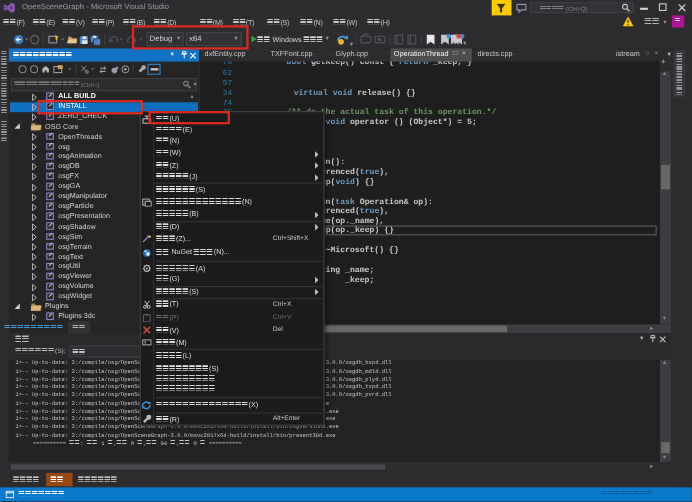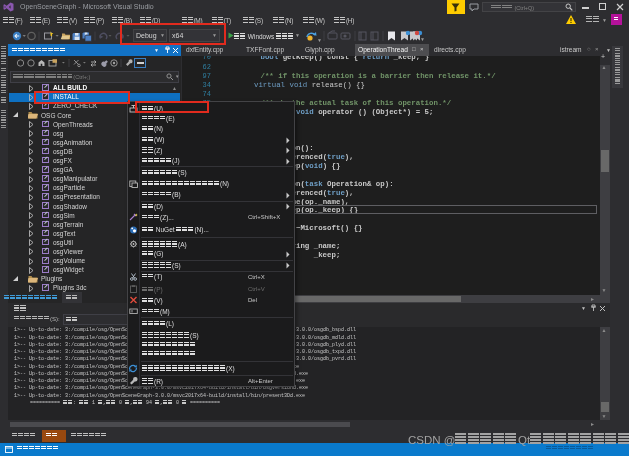--- a/index.html
+++ b/index.html
@@ -155,23 +155,22 @@
 <div class="a t" style="left:412px;top:46px;font-size:6px;color:#cdcdcd">□</div>
 <div class="a t" style="left:420px;top:46px;font-size:6px;color:#cdcdcd">×</div>
 <div class="a t" style="left:587px;top:46px;font-size:6px;color:#9a9a9a">○</div>
 <div class="a t" style="left:595px;top:46px;font-size:6px;color:#9a9a9a">×</div>
 <div class="a t" style="left:606px;top:47px;font-size:5px;color:#c0c0c0">▼</div>
 <div class="a" id="codeclip" style="left:182px;top:56px;width:428px;height:239px;overflow:hidden">
 <div class="a t" style="left:14px;top:-2.8px;width:15px;text-align:right;font-family:'Liberation Mono',monospace;font-size:7px;color:#2f7d9e">70</div>
 <div class="a t" style="left:78.5px;top:-2.9px;font-family:'Liberation Mono',monospace;font-size:7.4px;font-weight:bold;letter-spacing:0px"><span style="color:#6f9fc6">bool</span><span style="color:#c9c9c9"> getKeep() const { </span><span style="color:#6f9fc6">return</span><span style="color:#c9c9c9"> _keep; }</span></div>
 <div class="a t" style="left:14px;top:7.4px;width:15px;text-align:right;font-family:'Liberation Mono',monospace;font-size:7px;color:#2f7d9e">62</div>
 <div class="a t" style="left:14px;top:16.3px;width:15px;text-align:right;font-family:'Liberation Mono',monospace;font-size:7px;color:#2f7d9e">97</div>
-<div class="a t" style="left:78.5px;top:16.2px;font-family:'Liberation Mono',monospace;font-size:7.4px;font-weight:bold;letter-spacing:0px"><span style="color:#719468">/** if this operation is a barrier then release it.*/</span></div>
 <div class="a t" style="left:14px;top:25.2px;width:15px;text-align:right;font-family:'Liberation Mono',monospace;font-size:7px;color:#2f7d9e">34</div>
-<div class="a t" style="left:72px;top:25.1px;font-family:'Liberation Mono',monospace;font-size:7.4px;font-weight:normal;letter-spacing:0px"><span style="color:#6f9fc6">virtual</span><span style="color:#c9c9c9"> </span><span style="color:#6f9fc6">void</span><span style="color:#c9c9c9"> release() {}</span></div>
+<div class="a t" style="left:85px;top:25.1px;font-family:'Liberation Mono',monospace;font-size:7.4px;font-weight:bold;letter-spacing:0px"><span style="color:#6f9fc6">virtual</span><span style="color:#c9c9c9"> </span><span style="color:#6f9fc6">void</span><span style="color:#c9c9c9"> release() {}</span></div>
 <div class="a t" style="left:14px;top:34.2px;width:15px;text-align:right;font-family:'Liberation Mono',monospace;font-size:7px;color:#2f7d9e">74</div>
 <div class="a t" style="left:14px;top:43.1px;width:15px;text-align:right;font-family:'Liberation Mono',monospace;font-size:7px;color:#2f7d9e">75</div>
 <div class="a t" style="left:78.5px;top:43.0px;font-family:'Liberation Mono',monospace;font-size:7.4px;font-weight:bold;letter-spacing:0px"><span style="color:#719468">/** do the actual task of this operation.*/</span></div>
 <div class="a t" style="left:14px;top:52.1px;width:15px;text-align:right;font-family:'Liberation Mono',monospace;font-size:7px;color:#2f7d9e">76</div>
 <div class="a t" style="left:78.5px;top:52.0px;font-family:'Liberation Mono',monospace;font-size:7.4px;font-weight:bold;letter-spacing:0px"><span style="color:#6f9fc6">virtual</span><span style="color:#c9c9c9"> </span><span style="color:#6f9fc6">void</span><span style="color:#c9c9c9"> operator () (Object*) = 5;</span></div>
 <div class="a t" style="left:14px;top:61.0px;width:15px;text-align:right;font-family:'Liberation Mono',monospace;font-size:7px;color:#2f7d9e">77</div>
 <div class="a t" style="left:14px;top:70.0px;width:15px;text-align:right;font-family:'Liberation Mono',monospace;font-size:7px;color:#2f7d9e">78</div>
 <div class="a t" style="left:43.0px;top:69.9px;font-family:'Liberation Mono',monospace;font-size:7.4px;font-weight:bold;letter-spacing:0px"><span style="color:#6f9fc6">protected</span><span style="color:#c9c9c9">:</span></div>
 <div class="a t" style="left:14px;top:79.0px;width:15px;text-align:right;font-family:'Liberation Mono',monospace;font-size:7px;color:#2f7d9e">79</div>
 <div class="a t" style="left:14px;top:87.9px;width:15px;text-align:right;font-family:'Liberation Mono',monospace;font-size:7px;color:#2f7d9e">80</div>
@@ -449,21 +448,20 @@
 <div class="a t" style="left:12px;top:433px;font-size:6px;color:#c0c0c0"><i class="z6"></i><i class="z6"></i><i class="z6"></i><i class="z6"></i></div>
 <div class="a" style="left:42px;top:430px;width:24px;height:12px;background:#99490f"></div>
 <div class="a t" style="left:46px;top:433px;font-size:6px;color:#fff"><i class="z6"></i><i class="z6"></i></div>
 <div class="a t" style="left:71px;top:433px;font-size:6px;color:#c0c0c0"><i class="z6"></i><i class="z6"></i><i class="z6"></i><i class="z6"></i><i class="z6"></i><i class="z6"></i></div>
 <div class="a" style="left:0px;top:443px;width:629px;height:13px;background:#0a7acc"></div>
 <svg class="a" style="left:5px;top:446px" width="8" height="7" viewBox="0 0 8 7">
       <rect x="0.5" y="0.5" width="7" height="6" fill="none" stroke="#fff" stroke-width="0.9"></rect>
       <path d="M0.5 2 h7" stroke="#fff" stroke-width="0.9"></path>
     </svg>
 <div class="a t" style="left:17px;top:446px;font-size:6px;color:#fff"><i class="z6"></i><i class="z6"></i><i class="z6"></i><i class="z6"></i><i class="z6"></i><i class="z6"></i><i class="z6"></i></div>
-<div class="a t" style="left:408px;top:433px;font-size:11.5px;color:#a3a3a3">CSDN&nbsp;@<i class="z13"></i><i class="z13"></i><i class="z13"></i><i class="z13"></i><i class="z13"></i>Qt<i class="z13"></i><i class="z13"></i><i class="z13"></i><i class="z13"></i><i class="z13"></i><i class="z13"></i><i class="z13"></i><i class="z13"></i></div>
 <div class="a t" style="left:546px;top:446px;font-size:6px;color:#0a5a98"><i class="z6"></i><i class="z6"></i><i class="z6"></i><i class="z6"></i><i class="z6"></i><i class="z6"></i><i class="z6"></i><i class="z6"></i></div>
 <div class="a" style="left:127px;top:100.5px;width:168px;height:286px;background:#1b1b1c;border:1px solid #434346;box-shadow:2px 2px 4px rgba(0,0,0,.4)"></div>
 <div class="a" style="left:139px;top:101.5px;width:1px;height:284px;background:#2d2d33"></div>
 <div class="a t" style="left:142px;top:104.9px;font-size:6.5px;color:#dfdfe0"><i class="z6"></i><i class="z6"></i><span>(U)</span></div>
 <svg class="a" style="left:129px;top:103.8px" width="9" height="9" viewBox="0 0 9 9">
       <rect x="1" y="4" width="7" height="4" fill="none" stroke="#c8c8c8" stroke-width="0.9"></rect>
       <path d="M4.5 4 V1.5 M2.5 1.5 h4" stroke="#c8c8c8" stroke-width="0.9"></path>
     </svg>
 <div class="a t" style="left:142px;top:115.2px;font-size:6.5px;color:#dfdfe0"><i class="z6"></i><i class="z6"></i><i class="z6"></i><i class="z6"></i><span>(E)</span></div>
 <div class="a t" style="left:142px;top:125.2px;font-size:6.5px;color:#dfdfe0"><i class="z6"></i><i class="z6"></i><span>(N)</span></div>

